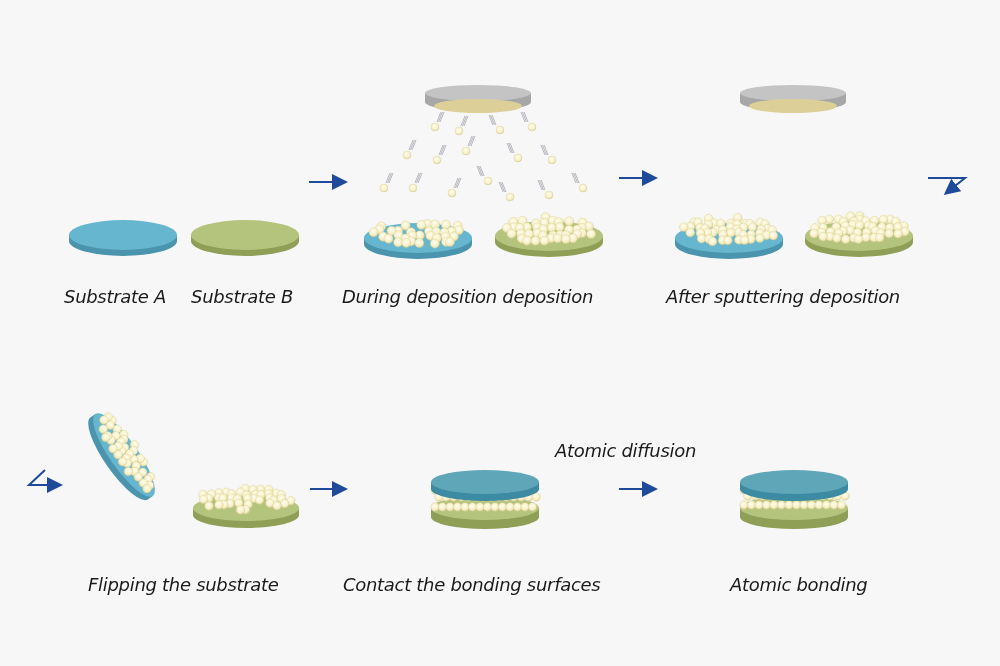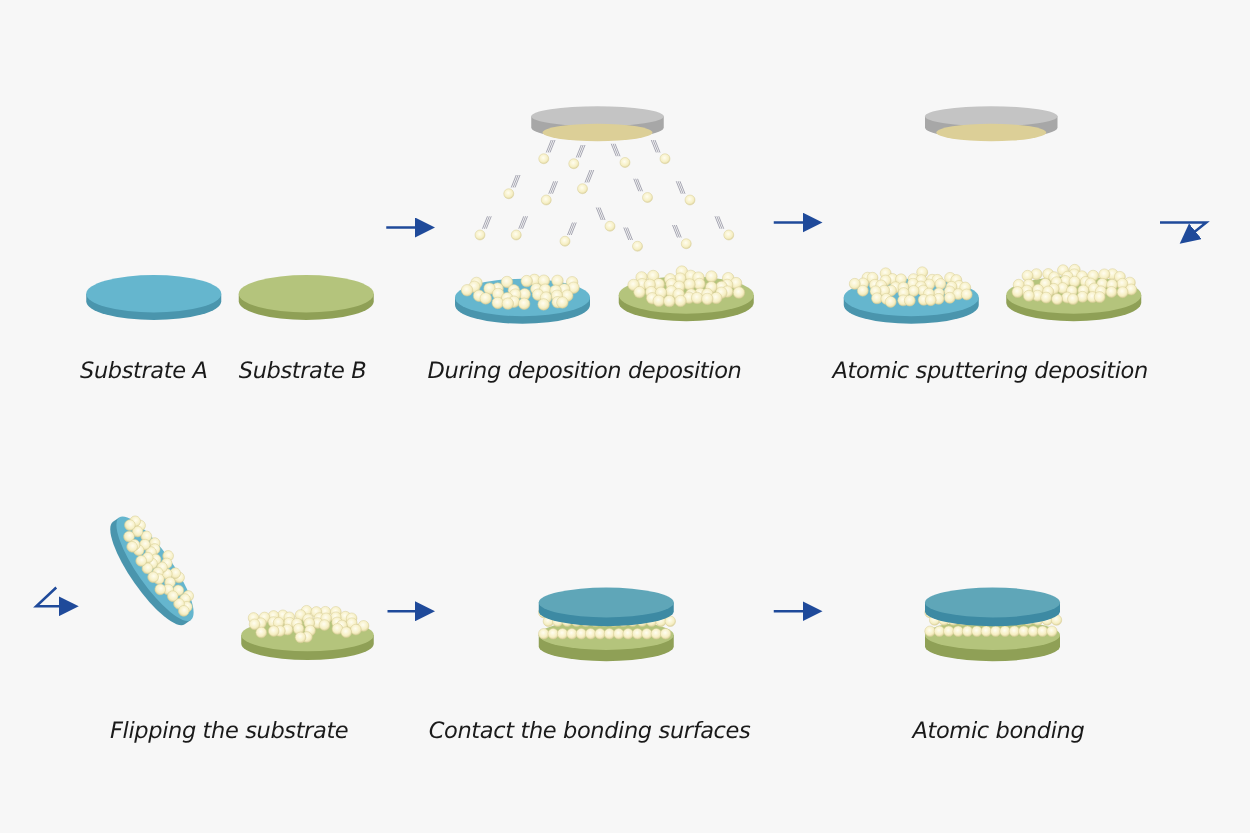--- a/index.html
+++ b/index.html
@@ -517,17 +517,18 @@
         <line x1="310" y1="489" x2="340" y2="489" stroke="#1f4a9a" stroke-width="2" marker-end="url(#arrowHead)"></line>
         <line x1="619" y1="489" x2="650" y2="489" stroke="#1f4a9a" stroke-width="2" marker-end="url(#arrowHead)"></line>
         <path d="M928,178 L965,178 L950,190" fill="none" stroke="#1f4a9a" stroke-width="2" marker-end="url(#arrowHead)"></path>
         <path d="M45,470 L29,485 L55,485" fill="none" stroke="#1f4a9a" stroke-width="2" marker-end="url(#arrowHead)"></path>
       </g>
   </svg>
 
   <div class="label" style="left:64px; top:286px;">Substrate A</div>
   <div class="label" style="left:191px; top:286px;text-align:center;">Substrate B</div>
   <div class="label" style="left:342px; top:286px;">During deposition deposition</div>
-  <div class="label" style="left:666px; top:286px;">Atomic sputtering deposition</div>
+  <div class="label" style="left:666px; top:286px;">After sputtering deposition</div>
+  <div class="label" style="left:555px; top:440px;">Atomic diffusion</div>
   <div class="label" style="left:343px; top:574px;">Contact the bonding surfaces</div>
   <div class="label" style="left:88px; top:574px;">Flipping the substrate</div>
   <div class="label" style="left:730px; top:574px;">Atomic bonding</div>
 </div>
 
 </body></html>

